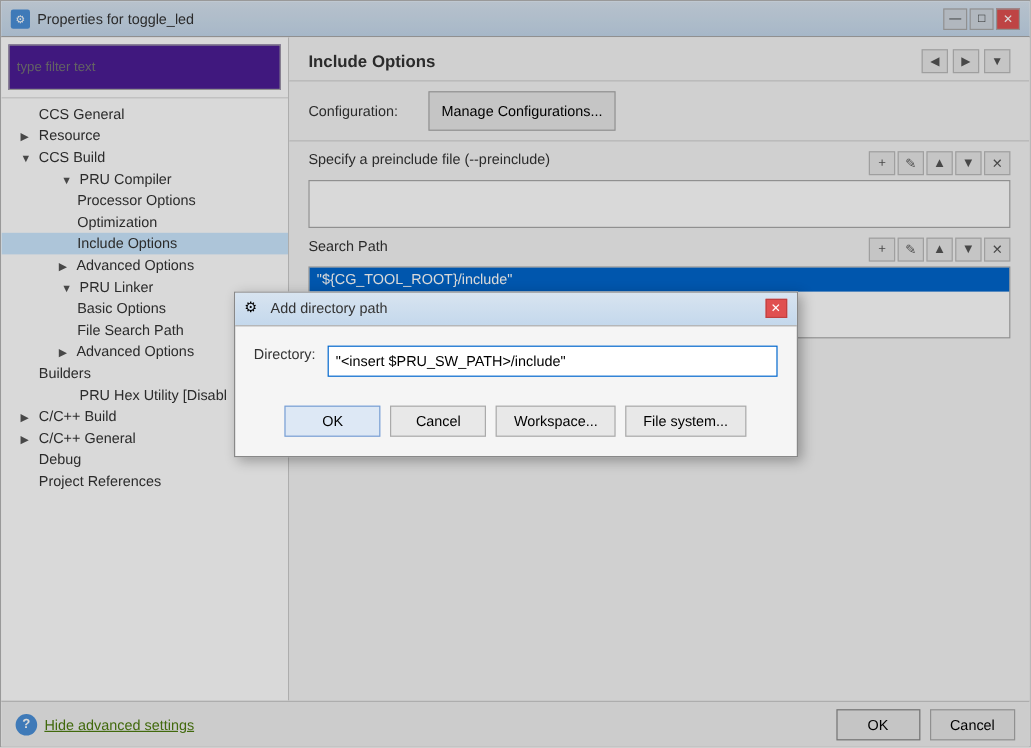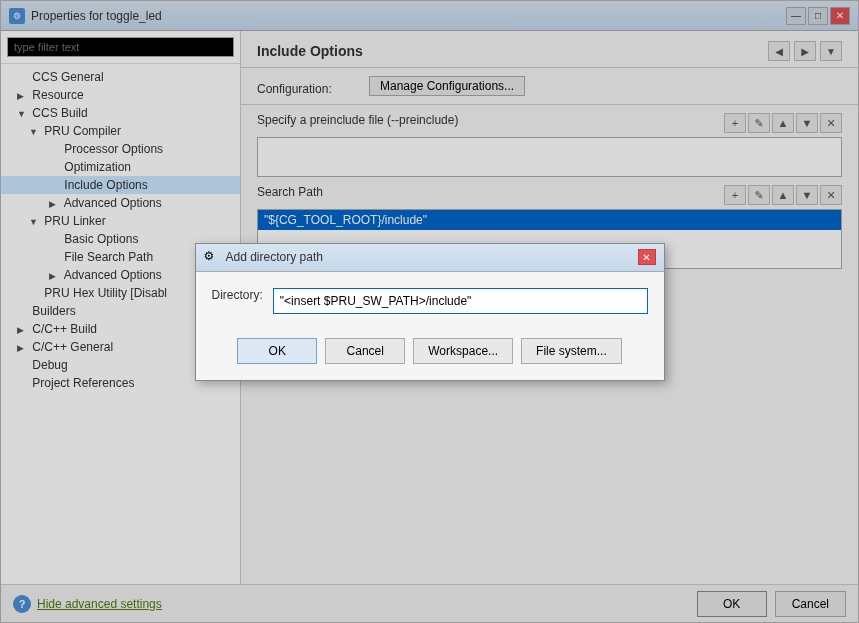--- a/index.html
+++ b/index.html
@@ -87,42 +87,42 @@
       display: flex;
       flex-direction: column;
       overflow: hidden;
     }
     .filter-box {
       padding: 6px;
       border-bottom: 1px solid #ddd;
     }
     .filter-input {
       width: 100%;
-      height: 20px;
+      height: 38px;
       border: 1px solid #aaa;
       padding: 2px 6px;
       font-size: 11px;
       color: #999;
-      background: #000000;
+      background: #4c1d95;
     }
     .tree {
       flex: 1;
       overflow-y: auto;
       padding: 4px 0;
     }
     .tree-item {
       padding: 2px 8px 2px 16px;
       cursor: pointer;
       white-space: nowrap;
       font-size: 12px;
       color: #333;
     }
     .tree-item.selected { background: #cce8ff; }
     .tree-item.indent1 { }
-    .tree-item.indent2 { padding-left: 28px; }
+    .tree-item.indent2 { padding-left: 50px; }
     .tree-item.indent3 { padding-left: 48px; }
     .tree-arrow {
       display: inline-block;
       width: 12px;
       font-size: 9px;
       color: #555;
     }
 
     
     .main-panel {
@@ -160,41 +160,41 @@
       align-items: center;
       justify-content: center;
       cursor: pointer;
       font-size: 10px;
       color: #555;
     }
 
     
     .config-row {
       display: flex;
-      align-items: flex-end;
+      align-items: center;
       padding: 8px 16px;
       background: #f5f5f5;
       border-bottom: 1px solid #ccc;
-      gap: 22px;
+      gap: 10px;
     }
     .config-label {
       font-size: 12px;
       color: #333;
       min-width: 90px;
     }
     .config-select {
       flex: 1;
       height: 24px;
       border: 1px solid #aaa;
       background: white;
       font-size: 12px;
       padding: 0 4px;
     }
     .manage-btn {
-      height: 20px;
+      height: 33px;
       padding: 0 10px;
       background: #e8e8e8;
       border: 1px solid #aaa;
       font-size: 12px;
       cursor: pointer;
       white-space: nowrap;
     }
 
     
     .panel-content {
@@ -469,27 +469,27 @@
           <span>Basic Options</span>
         </div>
         <div class="tree-item indent3">
           <span class="tree-arrow"> </span>
           <span>File Search Path</span>
         </div>
         <div class="tree-item indent3">
           <span class="tree-arrow">▶</span>
           <span>Advanced Options</span>
         </div>
+        <div class="tree-item">
+          <span class="tree-arrow"> </span>
+          <span>Builders</span>
+        </div>
         <div class="tree-item indent2">
           <span class="tree-arrow"> </span>
           <span>PRU Hex Utility  [Disabl</span>
-        </div>
-        <div class="tree-item">
-          <span class="tree-arrow"> </span>
-          <span>Builders</span>
         </div>
         <div class="tree-item">
           <span class="tree-arrow">▶</span>
           <span>C/C++ Build</span>
         </div>
         <div class="tree-item">
           <span class="tree-arrow">▶</span>
           <span>C/C++ General</span>
         </div>
         <div class="tree-item">

